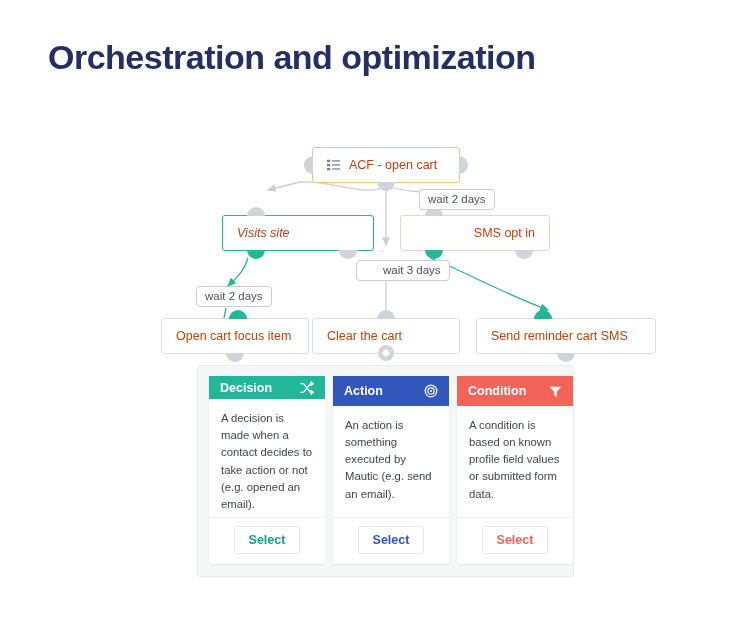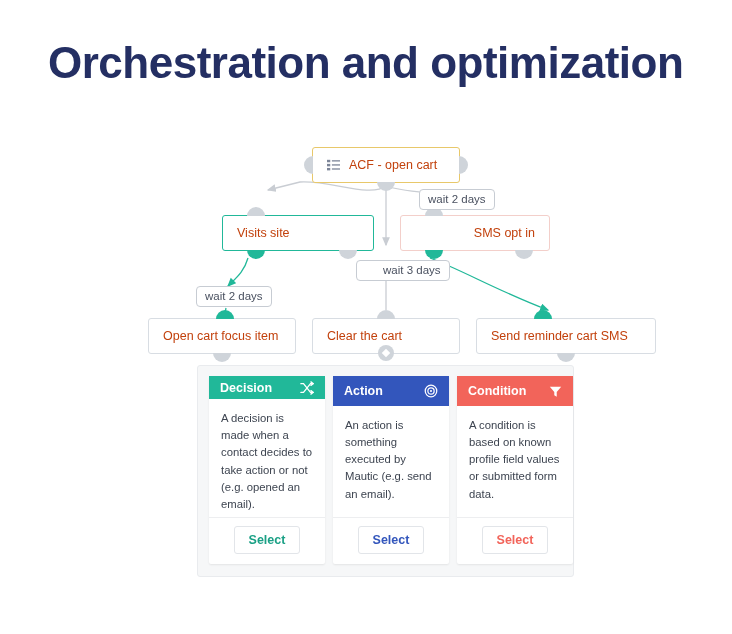--- a/index.html
+++ b/index.html
@@ -13,21 +13,21 @@
     position: relative;
     font-family: "Liberation Sans", sans-serif;
     overflow: hidden;
   }
 
   
   #page-title {
     position: absolute;
     left: 48px;
     top: 38px;
-    font-size: 44px;
+    font-size: 34px;
     font-weight: bold;
     letter-spacing: -0.5px;
     color: #242f63;
     white-space: nowrap;
   }
 
   
   #diagram {
     position: absolute;
     left: 0;
@@ -53,21 +53,21 @@
     height: 36px;
     display: flex;
     align-items: center;
     padding: 0 14px;
     font-size: 12.5px;
     color: #c2410c;
     z-index: 3;
   }
   .node .node-label { white-space: nowrap; }
   .node.trigger { border-color: #e8c86a; }
-  .node.decision-node { border-color: #21b899; }
+  .node.decision-node { border-color: #21b899; font-style: italic; }
   .node.condition-node { border-color: #f3cfca; }
 
   .node-icon {
     margin-right: 9px;
     display: inline-flex;
     color: #7c8598;
   }
 
   
   .handle {
@@ -253,21 +253,21 @@
     <span class="handle bottom offset-right"></span>
   </div>
 
   <div class="node condition-node" style="left:400px; top:95px; width:150px;justify-content:flex-end;">
     <span class="node-label">SMS opt in</span>
     <span class="handle top offset-left"></span>
     <span class="handle bottom teal offset-left"></span>
     <span class="handle bottom offset-right"></span>
   </div>
 
-  <div class="node" style="left:148px; top:198px; width:148px;">
+  <div class="node" style="left:161px; top:198px; width:148px;">
     <span class="node-label">Open cart focus item</span>
     <span class="handle top teal" style="left:76px;"></span>
     <span class="handle bottom"></span>
   </div>
 
   <div class="node" style="left:312px; top:198px; width:148px;">
     <span class="node-label">Clear the cart</span>
     <span class="handle top"></span>
     <span class="handle diamond" style="left:50%; margin-left:-8px;"></span>
   </div>

